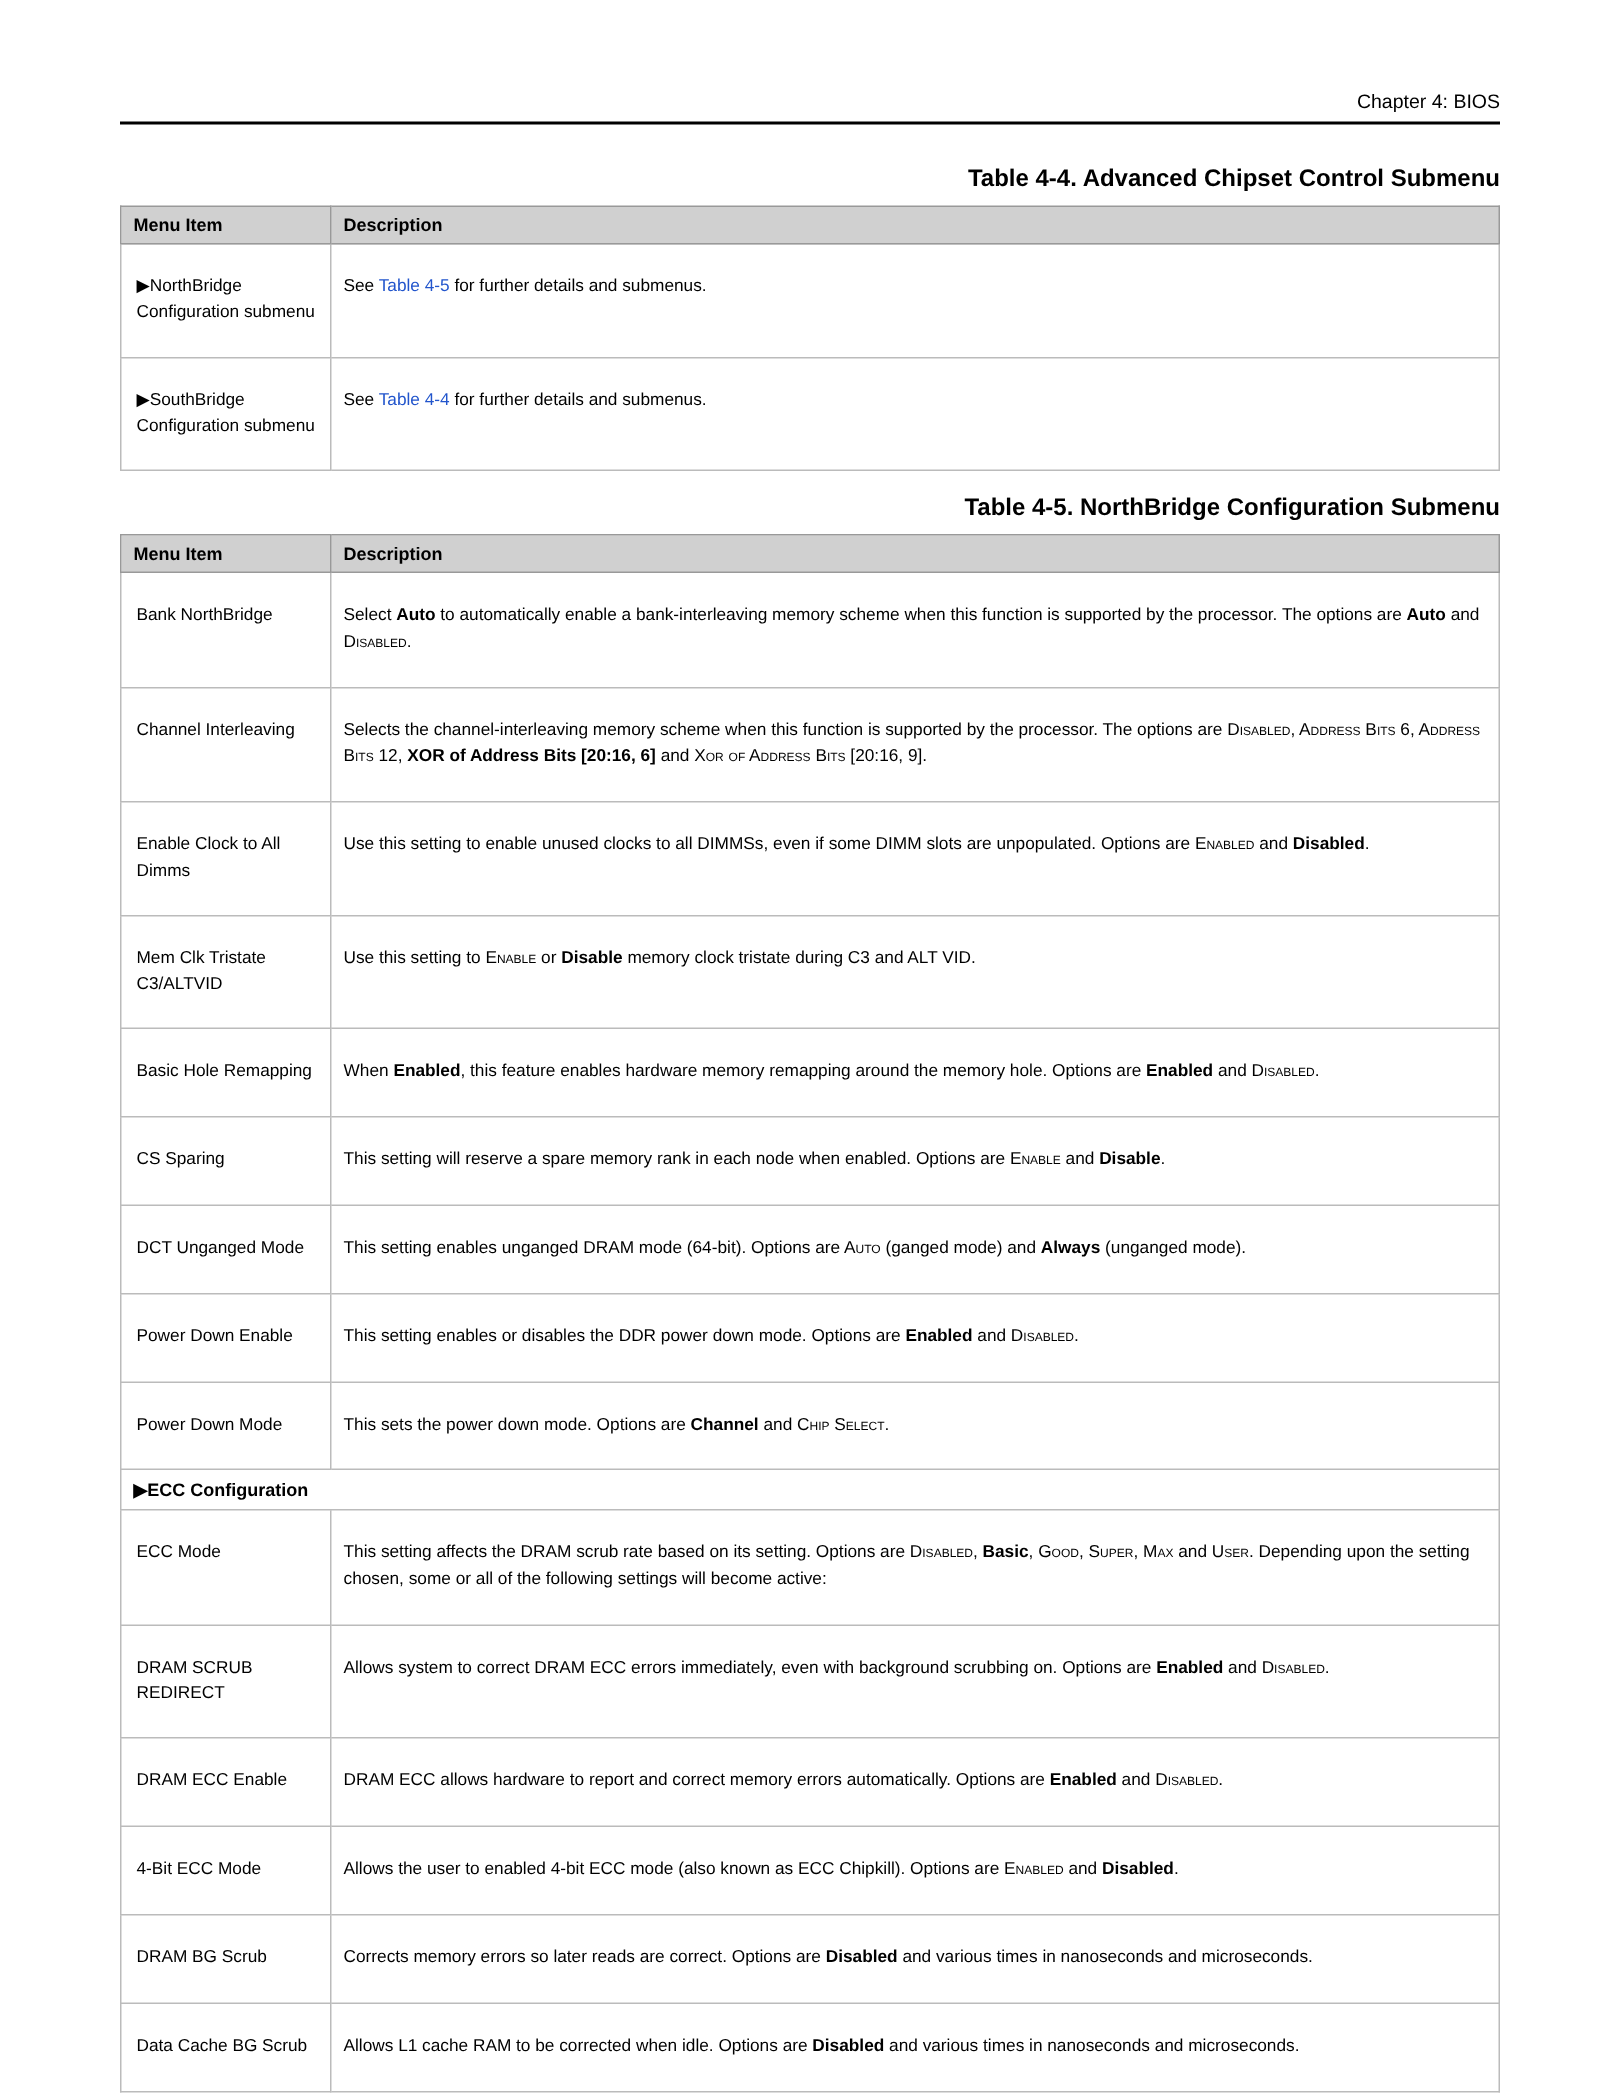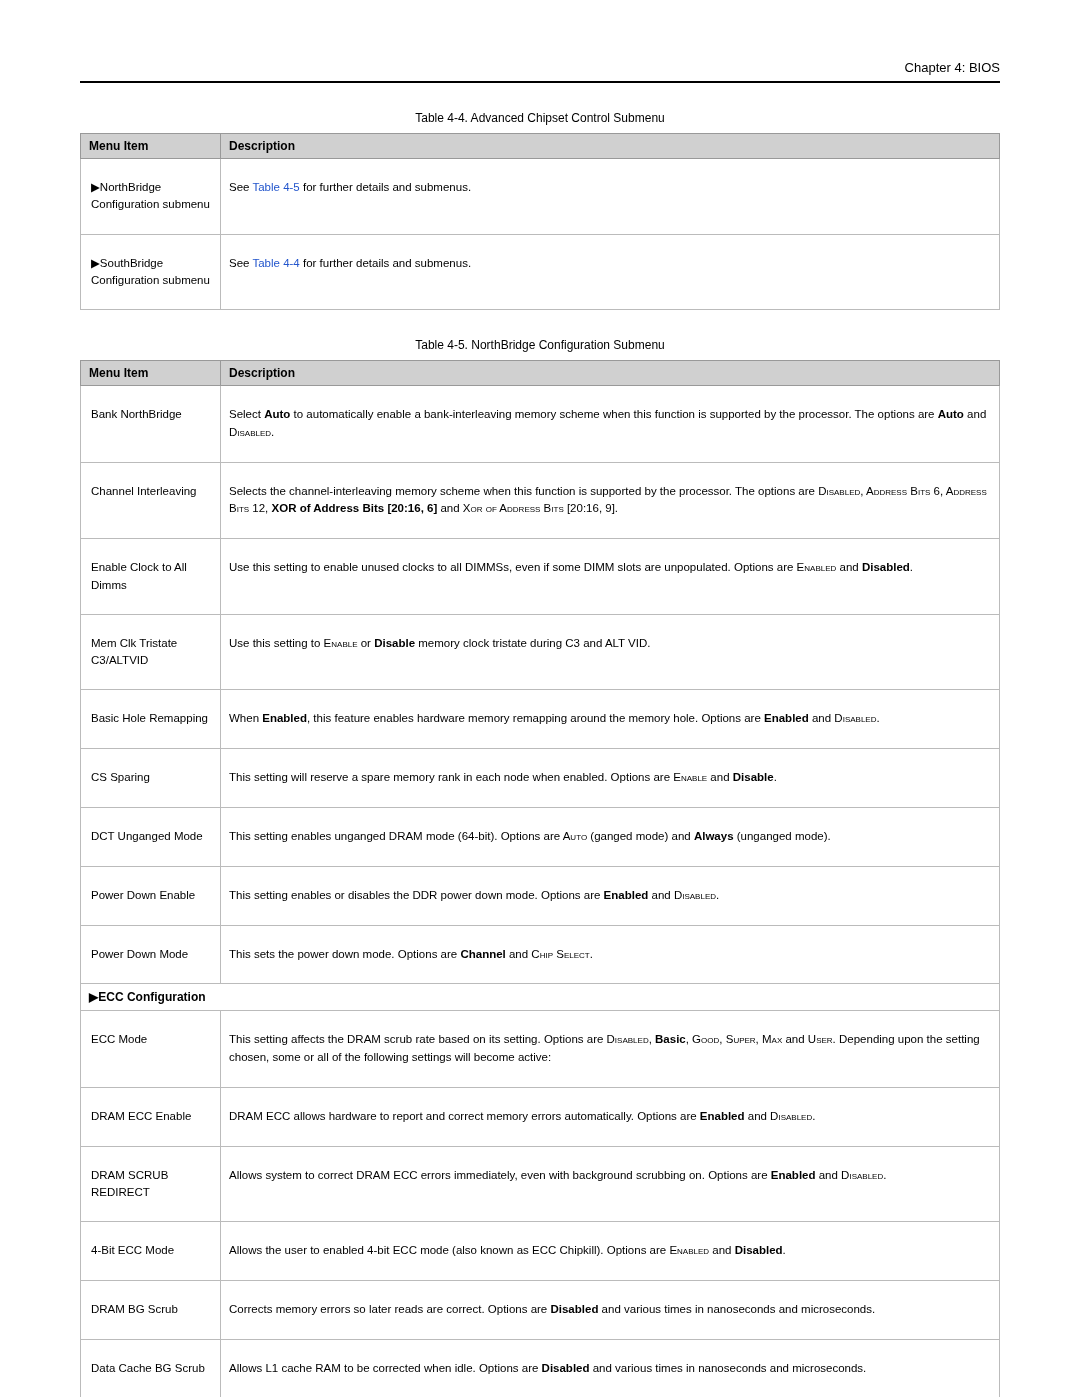--- a/index.html
+++ b/index.html
@@ -20,29 +20,29 @@
     }
     .chapter-header {
       text-align: right;
       font-size: 13px;
       color: #000;
       border-bottom: 2px solid #000;
       padding-bottom: 6px;
       margin-bottom: 28px;
     }
     .table-title {
-      text-align: center;
-      font-size: 12px;
-      font-weight: normal;
+      text-align: right;
+      font-size: 16px;
+      font-weight: bold;
       margin-bottom: 8px;
     }
     table {
       width: 100%;
       border-collapse: collapse;
-      margin-bottom: 28px;
+      margin-bottom: 16px;
       font-size: 12px;
     }
     table th {
       background: #d0d0d0;
       border: 1px solid #999;
       padding: 5px 8px;
       font-weight: bold;
       text-align: left;
       font-size: 12px;
     }
@@ -169,26 +169,26 @@
       <tr class="section-row">
         <td colspan="2">
           <span class="section-label">▶ECC Configuration</span>
         </td>
       </tr>
       <tr>
         <td class="item-name">ECC Mode</td>
         <td class="desc-cell">This setting affects the DRAM scrub rate based on its setting. Options are D<span style="font-variant:small-caps">isabled</span>, <strong>Basic</strong>, G<span style="font-variant:small-caps">ood</span>, S<span style="font-variant:small-caps">uper</span>, M<span style="font-variant:small-caps">ax</span> and U<span style="font-variant:small-caps">ser</span>. Depending upon the setting chosen, some or all of the following settings will become active:</td>
       </tr>
       <tr>
+        <td class="item-name">DRAM SCRUB REDIRECT</td>
+        <td class="desc-cell">Allows system to correct DRAM ECC errors immediately, even with background scrubbing on. Options are <strong>Enabled</strong> and D<span style="font-variant:small-caps">isabled</span>.</td>
+      </tr>
+      <tr>
         <td class="item-name">DRAM ECC Enable</td>
         <td class="desc-cell">DRAM ECC allows hardware to report and correct memory errors automatically. Options are <strong>Enabled</strong> and D<span style="font-variant:small-caps">isabled</span>.</td>
-      </tr>
-      <tr>
-        <td class="item-name">DRAM SCRUB REDIRECT</td>
-        <td class="desc-cell">Allows system to correct DRAM ECC errors immediately, even with background scrubbing on. Options are <strong>Enabled</strong> and D<span style="font-variant:small-caps">isabled</span>.</td>
       </tr>
       <tr>
         <td class="item-name">4-Bit ECC Mode</td>
         <td class="desc-cell">Allows the user to enabled 4-bit ECC mode (also known as ECC Chipkill). Options are E<span style="font-variant:small-caps">nabled</span> and <strong>Disabled</strong>.</td>
       </tr>
       <tr>
         <td class="item-name">DRAM BG Scrub</td>
         <td class="desc-cell">Corrects memory errors so later reads are correct. Options are <strong>Disabled</strong> and various times in nanoseconds and microseconds.</td>
       </tr>
       <tr>

